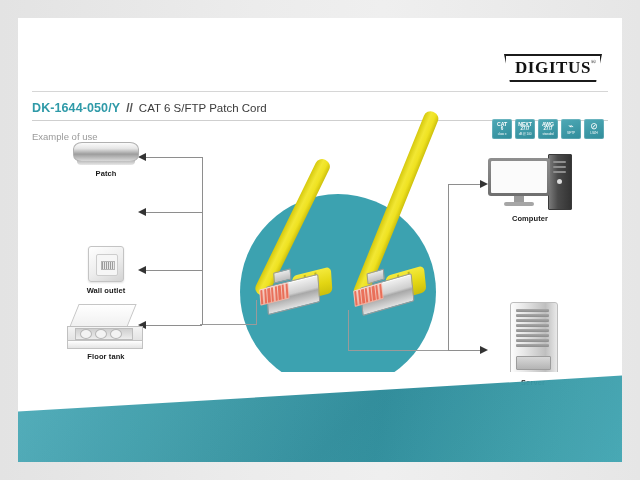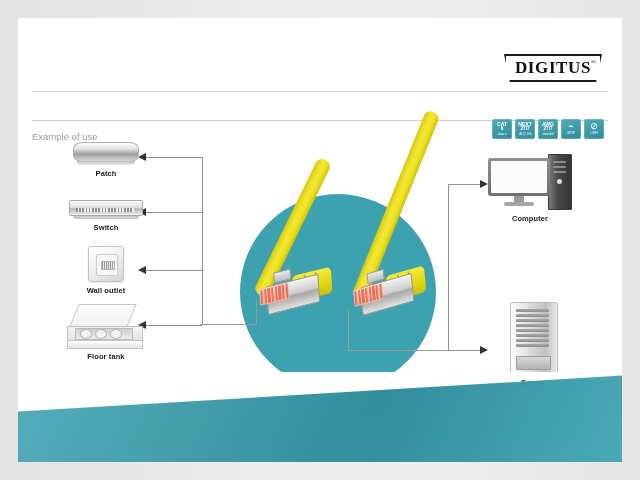--- a/index.html
+++ b/index.html
@@ -284,20 +284,25 @@
 
     <div id="logo-wrap">
       <div class="logo-box">
         <span class="logo-text">DIGITUS</span>
         <span class="logo-reg">®</span>
       </div>
     </div>
 
     <div id="top-rule"></div>
 
+    <div id="title-row">
+      <span id="sku">DK-1644-050/Y</span>
+      <span id="slashes">//</span>
+      <span id="prodname">CAT 6 S/FTP Patch Cord</span>
+    </div>
     <div id="title-rule"></div>
 
     <div id="headings">
       <div id="heading-en">Example of use</div>
     </div>
 
     <div id="badges">
       <div class="badge">
         <span class="b1">CAT</span>
         <span class="b2">6</span>
@@ -390,29 +395,20 @@
     <div class="arrowhead right" style="left:462px;top:328px;"></div>
 
     <div class="device" style="left:48px;top:124px;width:80px;">
       <div class="dev-art" style="width:66px;">
         <div class="router-body"></div>
         <div class="router-foot"></div>
       </div>
       <div class="device-label">Patch</div>
     </div>
 
-    <div class="device" style="left:44px;top:182px;width:88px;">
-      <div class="dev-art" style="width:74px;">
-        <div class="switch-body">
-            <div class="switch-ports"></div>
-          </div>
-        <div class="switch-foot"></div>
-      </div>
-      <div class="device-label">Switch</div>
-    </div>
 
     <div class="device" style="left:40px;top:286px;width:96px;">
       <div class="dev-art tank">
         <div class="tank-lid"></div>
         <div class="tank-base"></div>
         <div class="tank-cavity">
             <b></b>
             <b></b>
             <b></b>
           </div>

